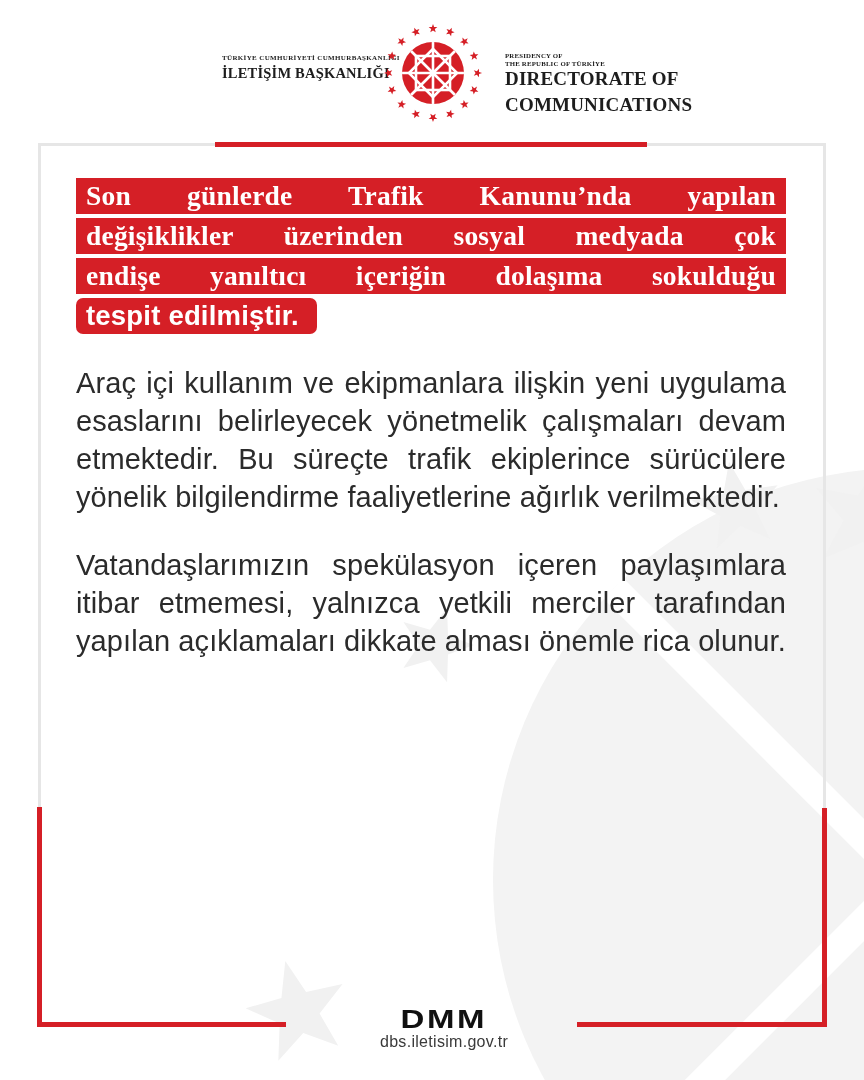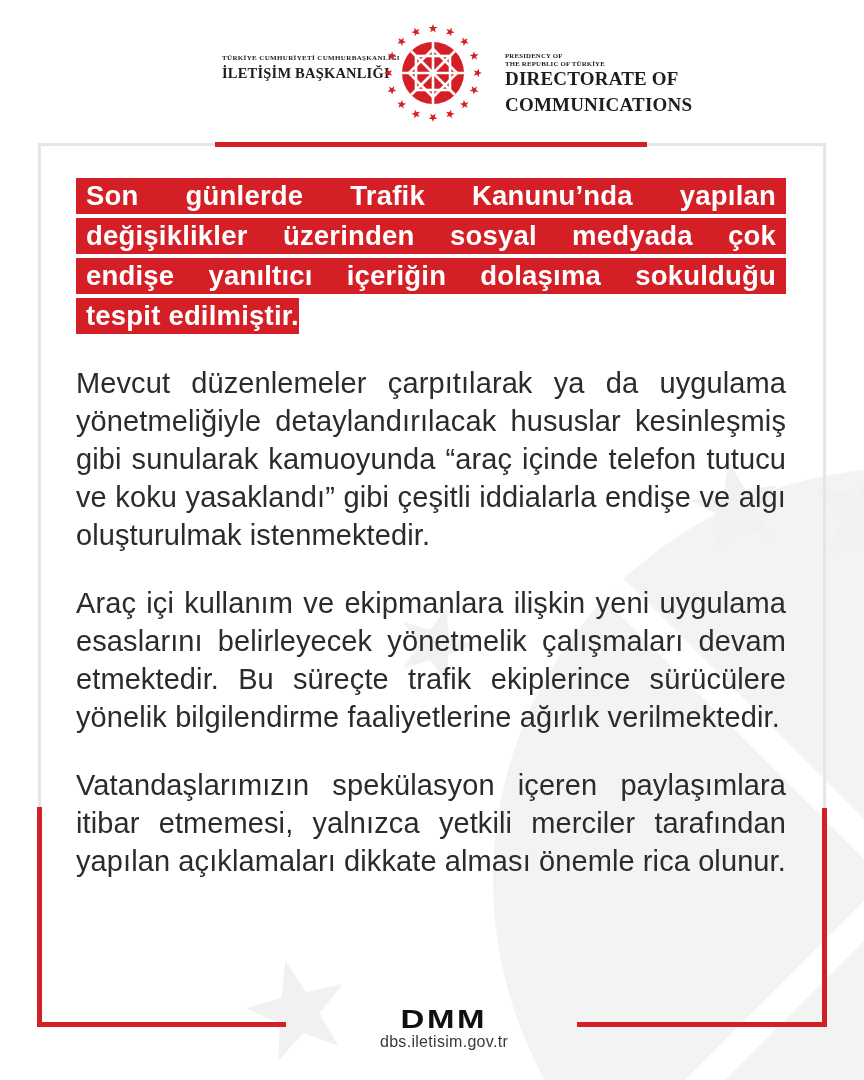--- a/index.html
+++ b/index.html
@@ -53,22 +53,22 @@
 
   .content{position:absolute;left:38px;top:35px;width:710px;}
 
   .headline{margin:0 0 30px 0;}
   .hl-line{
     background:var(--brand-red);color:#ffffff;
     font-weight:bold;font-size:27.5px;
     height:36px;line-height:36px;
     padding:0 10px;margin-bottom:4px;letter-spacing:0.2px;
   }
-  .hl-line.just{text-align:justify;text-align-last:justify;text-justify:inter-word;}
-  .hl-line.last{width:max-content;max-width:100%;padding-right:0;}
+  .hl-line.just{text-align:justify;text-align-last:justify;text-justify:inter-word;font-family:Liberation Serif, serif;}
+  .hl-line.last{width:max-content;max-width:100%;padding-right:18px;border-radius:7px;}
 
   .para{
     font-size:29px;line-height:38px;color:var(--body-text);
     text-align:justify;text-justify:inter-word;
     margin:0 0 30px 0;letter-spacing:0.1px;
   }
   .para:last-child{margin-bottom:0;}
 
   
   .footer{position:absolute;left:0;top:1006px;width:100%;text-align:center;z-index:3;margin-left:12px;}
@@ -166,21 +166,20 @@
   <div class="b red bb-red-right"></div>
 
   <div class="content">
     <div class="headline">
       <div class="hl-line just">Son günlerde Trafik Kanunu’nda yapılan</div>
       <div class="hl-line just">değişiklikler üzerinden sosyal medyada çok</div>
       <div class="hl-line just">endişe yanıltıcı içeriğin dolaşıma sokulduğu</div>
       <div class="hl-line last">tespit edilmiştir.</div>
     </div>
 
-    <p class="para">Mevcut düzenlemeler çarpıtılarak ya da uygulama yönetmeliğiyle detaylandırılacak hususlar kesinleşmiş gibi sunularak kamuoyunda “araç içinde telefon tutucu ve koku yasaklandı” gibi çeşitli iddialarla endişe ve algı oluşturulmak istenmektedir.</p>
     <p class="para">Araç içi kullanım ve ekipmanlara ilişkin yeni uygulama esaslarını belirleyecek yönetmelik çalışmaları devam etmektedir. Bu süreçte trafik ekiplerince sürücülere yönelik bilgilendirme faaliyetlerine ağırlık verilmektedir.</p>
     <p class="para">Vatandaşlarımızın spekülasyon içeren paylaşımlara itibar etmemesi, yalnızca yetkili merciler tarafından yapılan açıklamaları dikkate alması önemle rica olunur.</p>
   </div>
 </section>
 
 <footer class="footer">
   <div class="dmm">DMM</div>
   <div class="url">dbs.iletisim.gov.tr</div>
 </footer>
 

